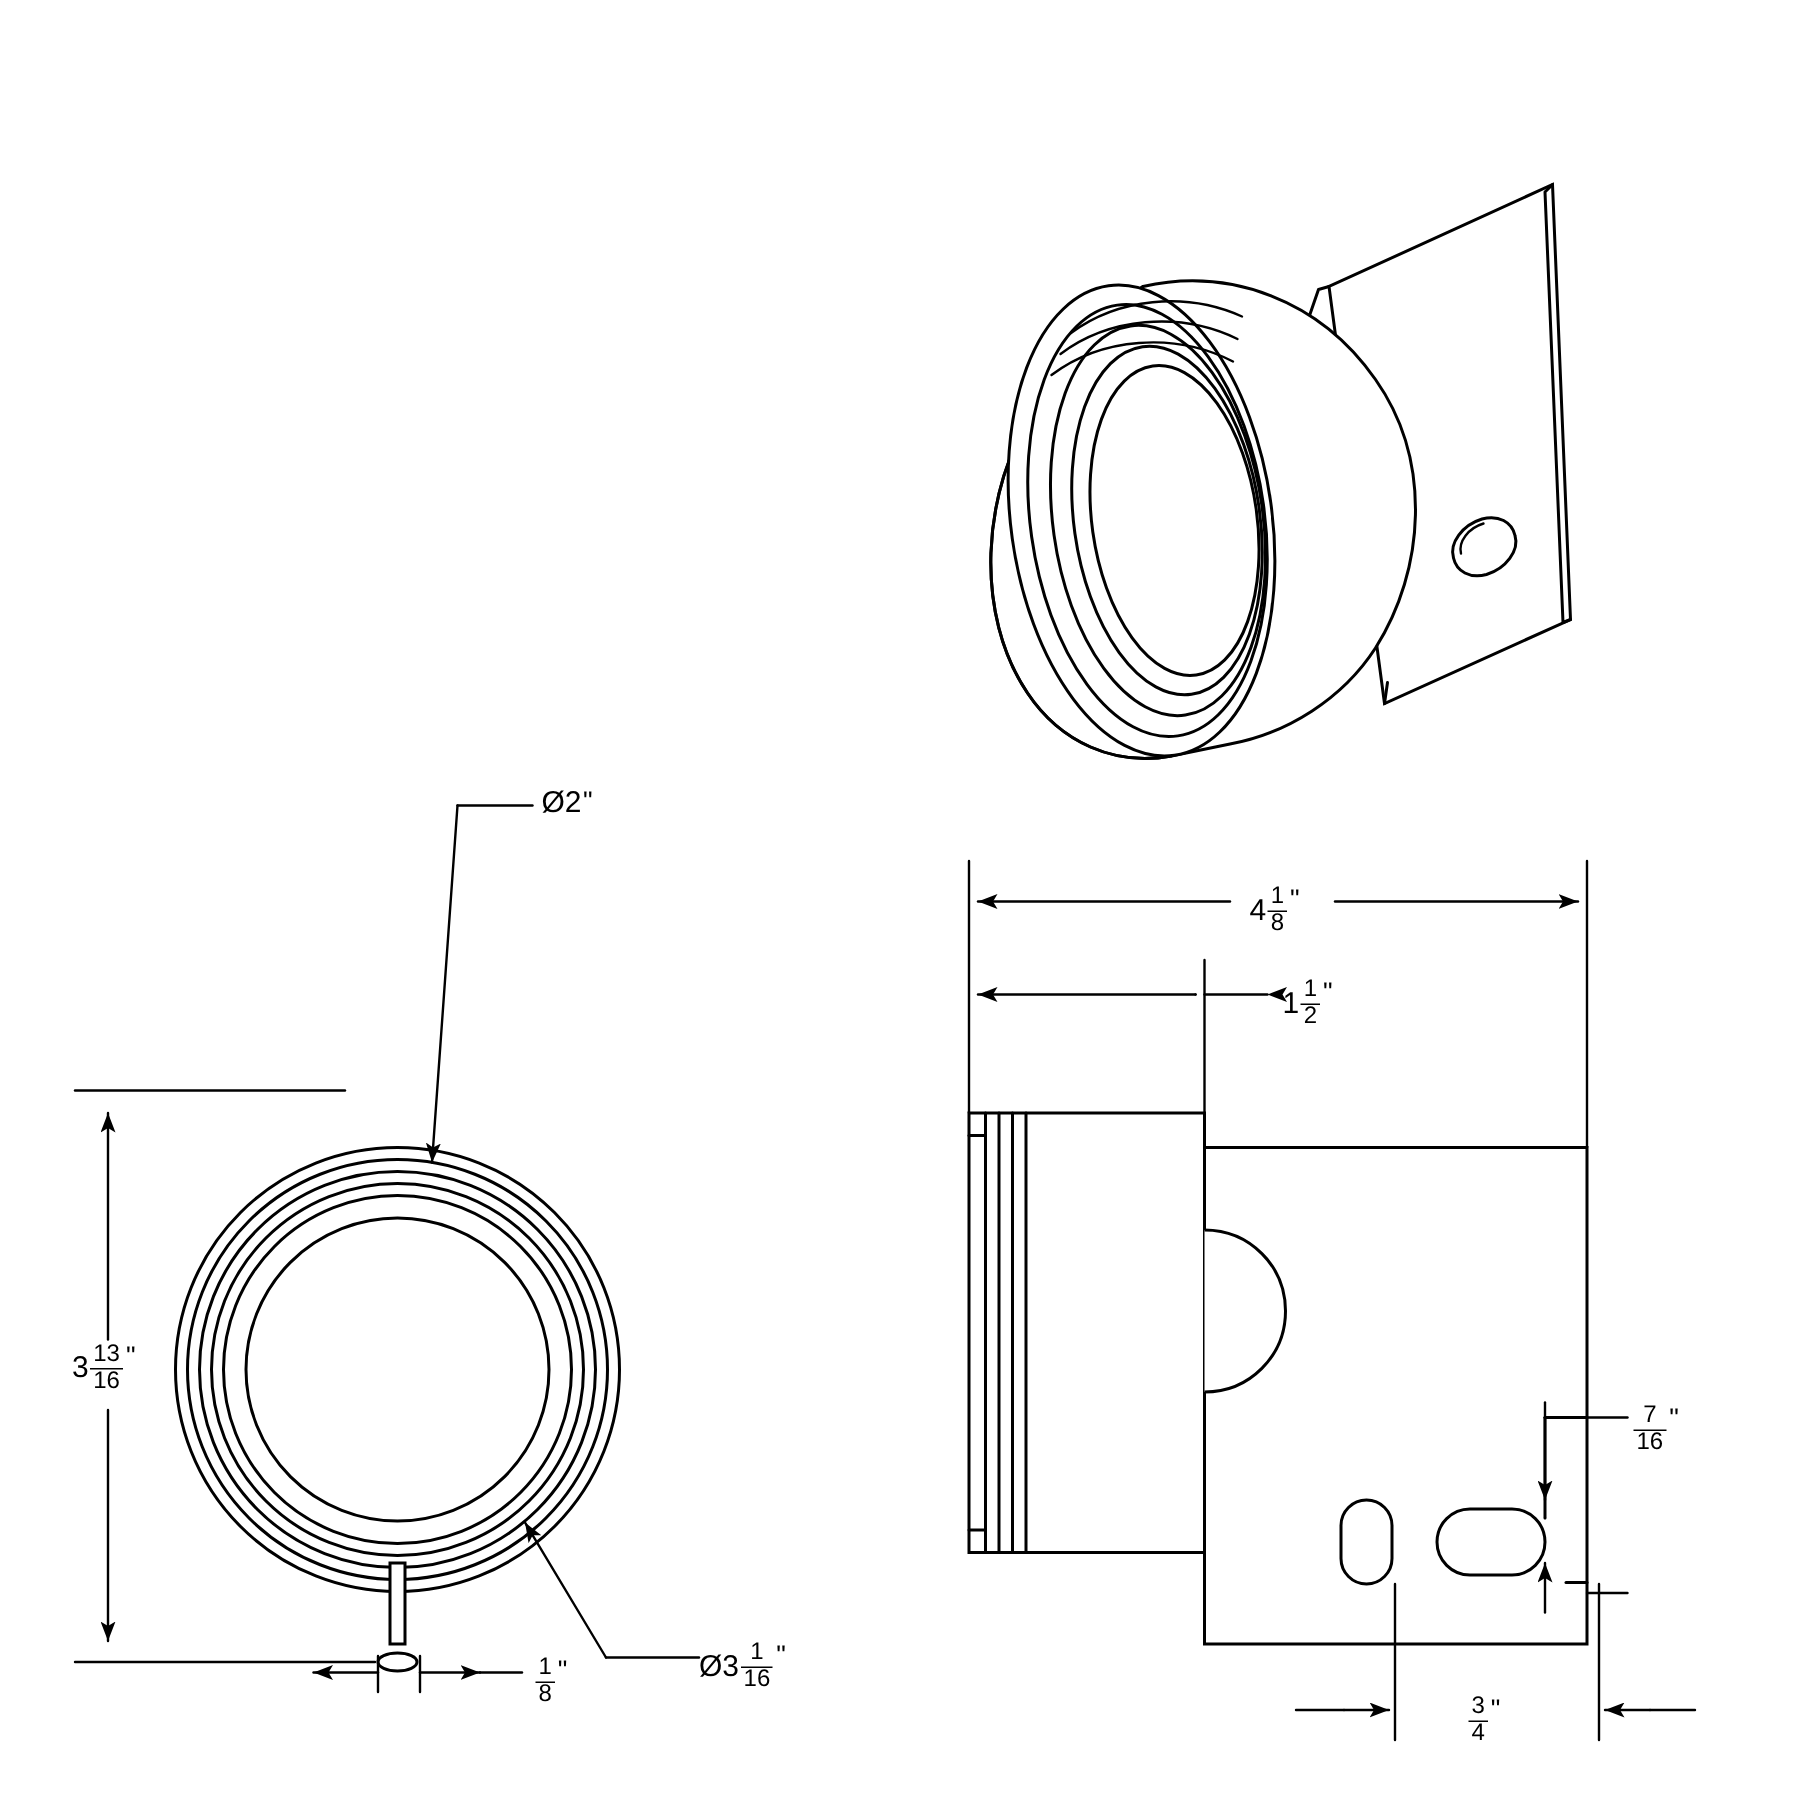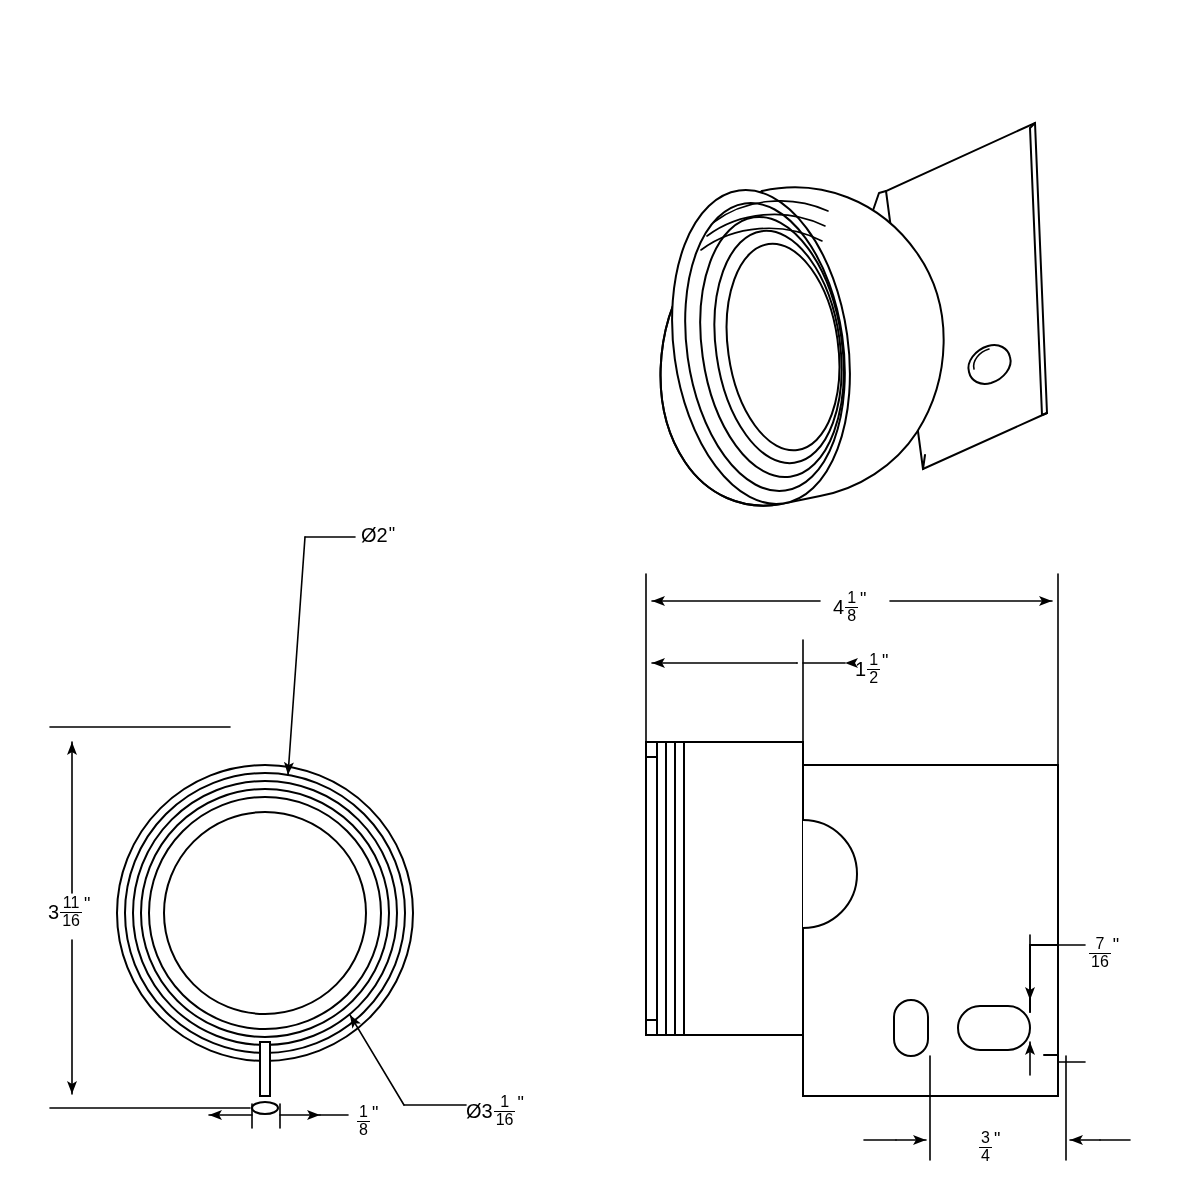--- a/index.html
+++ b/index.html
@@ -235,21 +235,21 @@
     <span class="frac">
       <span class="num">1</span>
       <span class="den">16</span>
     </span>
     <span class="inchmark">"</span>
   </div>
 
   <div class="lbl" style="left:48px; top:895px;">
     <span class="whole">3</span>
     <span class="frac">
-      <span class="num">11</span>
+      <span class="num">13</span>
       <span class="den">16</span>
     </span>
     <span class="inchmark">"</span>
   </div>
 
   <div class="lbl" style="left:356px; top:1104px;">
     <span class="frac">
       <span class="num">1</span>
       <span class="den">8</span>
     </span>

